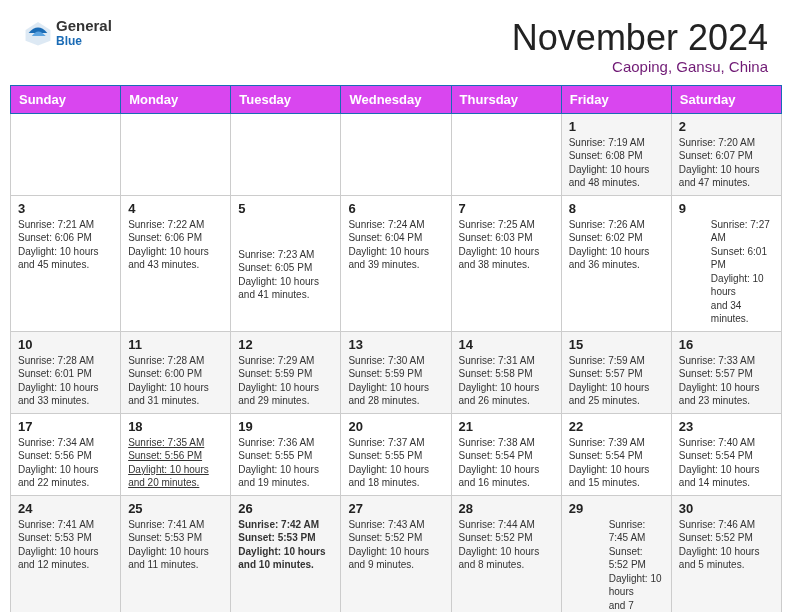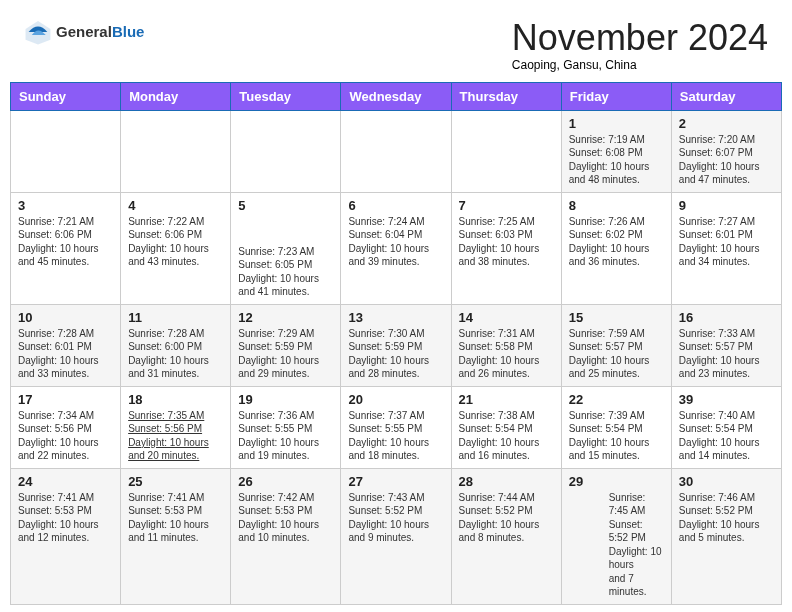--- a/index.html
+++ b/index.html
@@ -15,58 +15,59 @@
       align-items: flex-start;
       padding: 18px 24px 10px 24px;
     }
     .logo {
       display: flex;
       align-items: center;
       gap: 4px;
     }
     .logo-text {
       display: flex;
+      flex-direction: column;
       line-height: 1.1;
     }
     .logo-general {
       font-size: 15px;
       font-weight: bold;
       color: #333;
     }
     .logo-blue {
-      font-size: 15px;
+      font-size: 12px;
       font-weight: bold;
       color: #1a6bb5;
     }
     .logo-icon {
       width: 28px;
       height: 28px;
     }
     .title-block {
-      text-align: left;
+      text-align: right;
     }
     .month-year {
       font-size: 36px;
       font-weight: normal;
       color: #222;
       line-height: 1.1;
     }
     .location {
-      font-size: 12px;
-      color: #000000;
+      font-size: 15px;
+      color: #701a75;
     }
     .calendar-wrapper {
       padding: 0 10px 10px 10px;
     }
     table {
       width: 100%;
       border-collapse: collapse;
     }
     thead tr th {
-      background-color: #8b5cf6;
+      background-color: #d946ef;
       color: #fff;
       text-align: left;
       padding: 6px 8px;
       font-size: 13px;
       font-weight: bold;
       border: 1px solid #1a6bb5;
     }
     tbody tr td {
       vertical-align: top;
       border: 1px solid #ccc;
@@ -193,21 +194,21 @@
           </td>
           <td>
             <span class="day-num">8</span>
             <div class="day-info" style="white-space: pre-line;">Sunrise: 7:26 AM
 Sunset: 6:02 PM
 Daylight: 10 hours
 and 36 minutes.</div>
           </td>
           <td>
             <span class="day-num">9</span>
-            <div class="day-info" style="white-space: pre-line;">Sunrise: 7:27 AM
+            <div class="day-info" style="white-space: pre-line; margin-left: 32px;">Sunrise: 7:27 AM
 Sunset: 6:01 PM
 Daylight: 10 hours
 and 34 minutes.</div>
           </td>
         </tr>
         <tr>
           <td>
             <span class="day-num">10</span>
             <div class="day-info" style="white-space: pre-line;">Sunrise: 7:28 AM
 Sunset: 6:01 PM
@@ -294,21 +295,21 @@
 and 16 minutes.</div>
           </td>
           <td>
             <span class="day-num">22</span>
             <div class="day-info" style="white-space: pre-line;">Sunrise: 7:39 AM
 Sunset: 5:54 PM
 Daylight: 10 hours
 and 15 minutes.</div>
           </td>
           <td>
-            <span class="day-num">39</span>
+            <span class="day-num">23</span>
             <div class="day-info" style="white-space: pre-line;">Sunrise: 7:40 AM
 Sunset: 5:54 PM
 Daylight: 10 hours
 and 14 minutes.</div>
           </td>
         </tr>
         <tr>
           <td>
             <span class="day-num">24</span>
             <div class="day-info" style="white-space: pre-line;">Sunrise: 7:41 AM
@@ -318,21 +319,21 @@
           </td>
           <td>
             <span class="day-num">25</span>
             <div class="day-info" style="white-space: pre-line;">Sunrise: 7:41 AM
 Sunset: 5:53 PM
 Daylight: 10 hours
 and 11 minutes.</div>
           </td>
           <td>
             <span class="day-num">26</span>
-            <div class="day-info" style="white-space: pre-line;">Sunrise: 7:42 AM
+            <div class="day-info" style="white-space: pre-line; font-weight: bold;">Sunrise: 7:42 AM
 Sunset: 5:53 PM
 Daylight: 10 hours
 and 10 minutes.</div>
           </td>
           <td>
             <span class="day-num">27</span>
             <div class="day-info" style="white-space: pre-line;">Sunrise: 7:43 AM
 Sunset: 5:52 PM
 Daylight: 10 hours
 and 9 minutes.</div>

